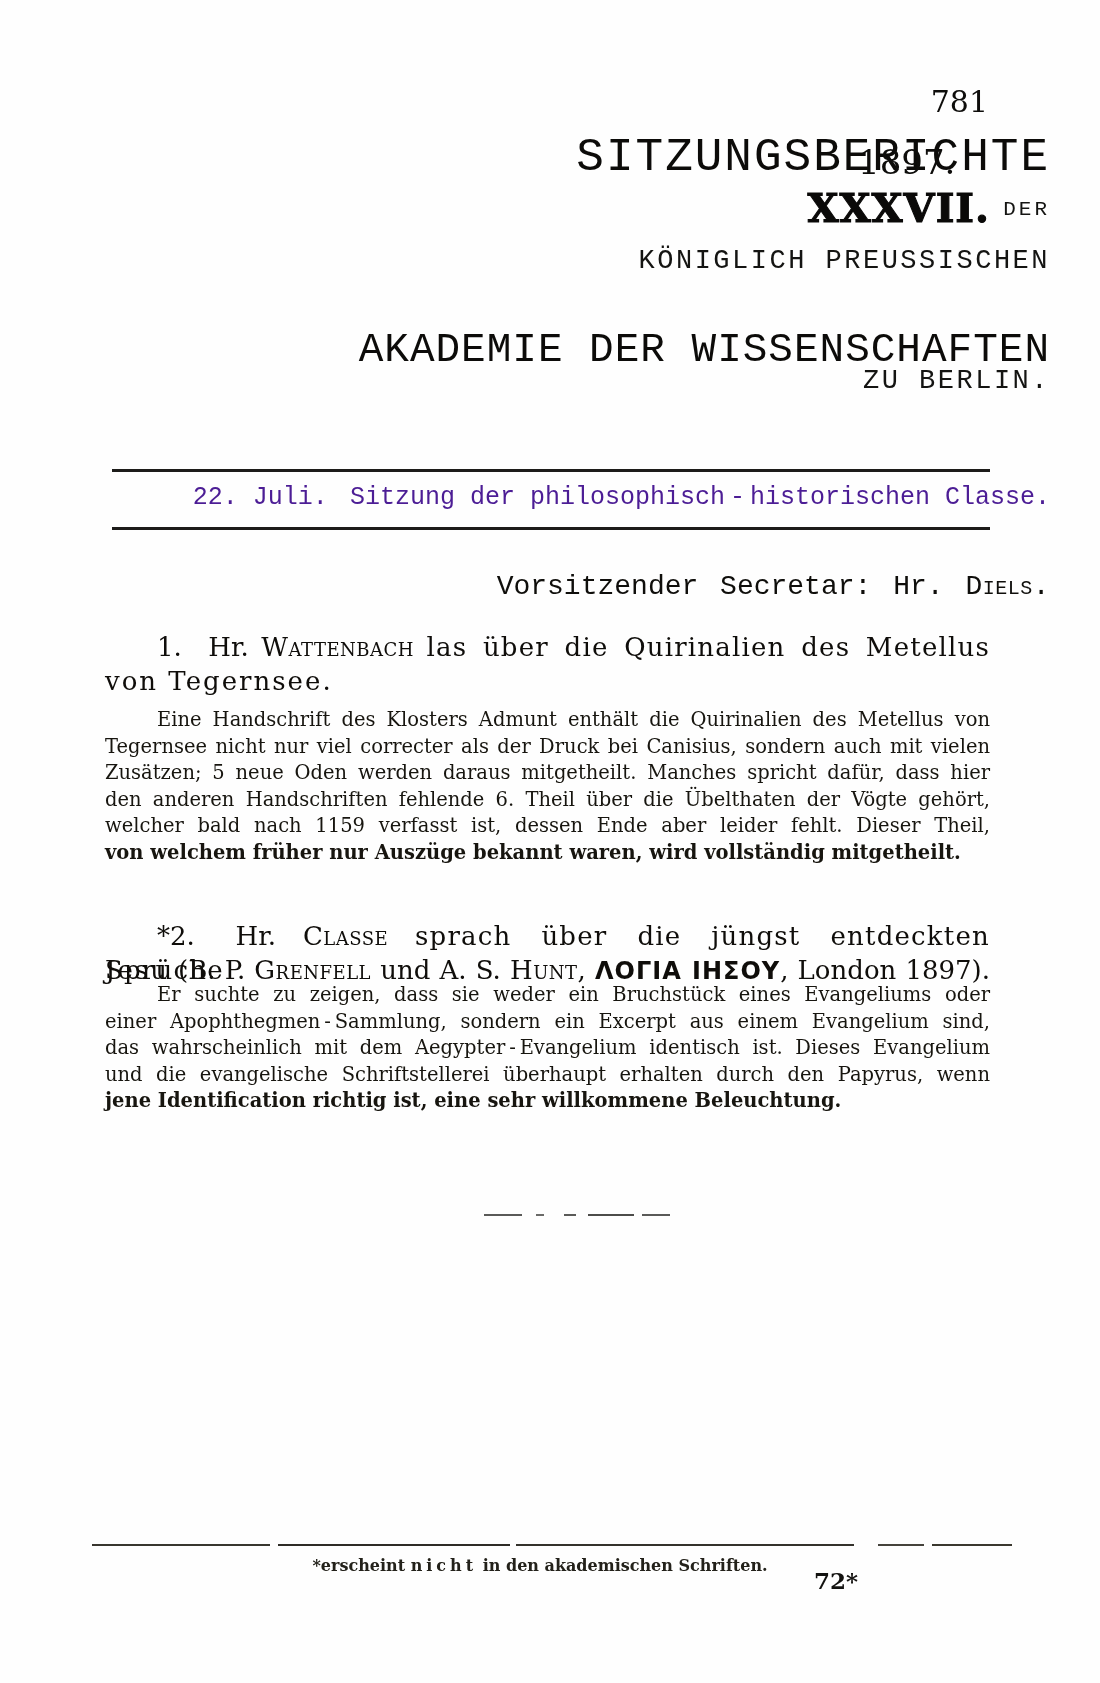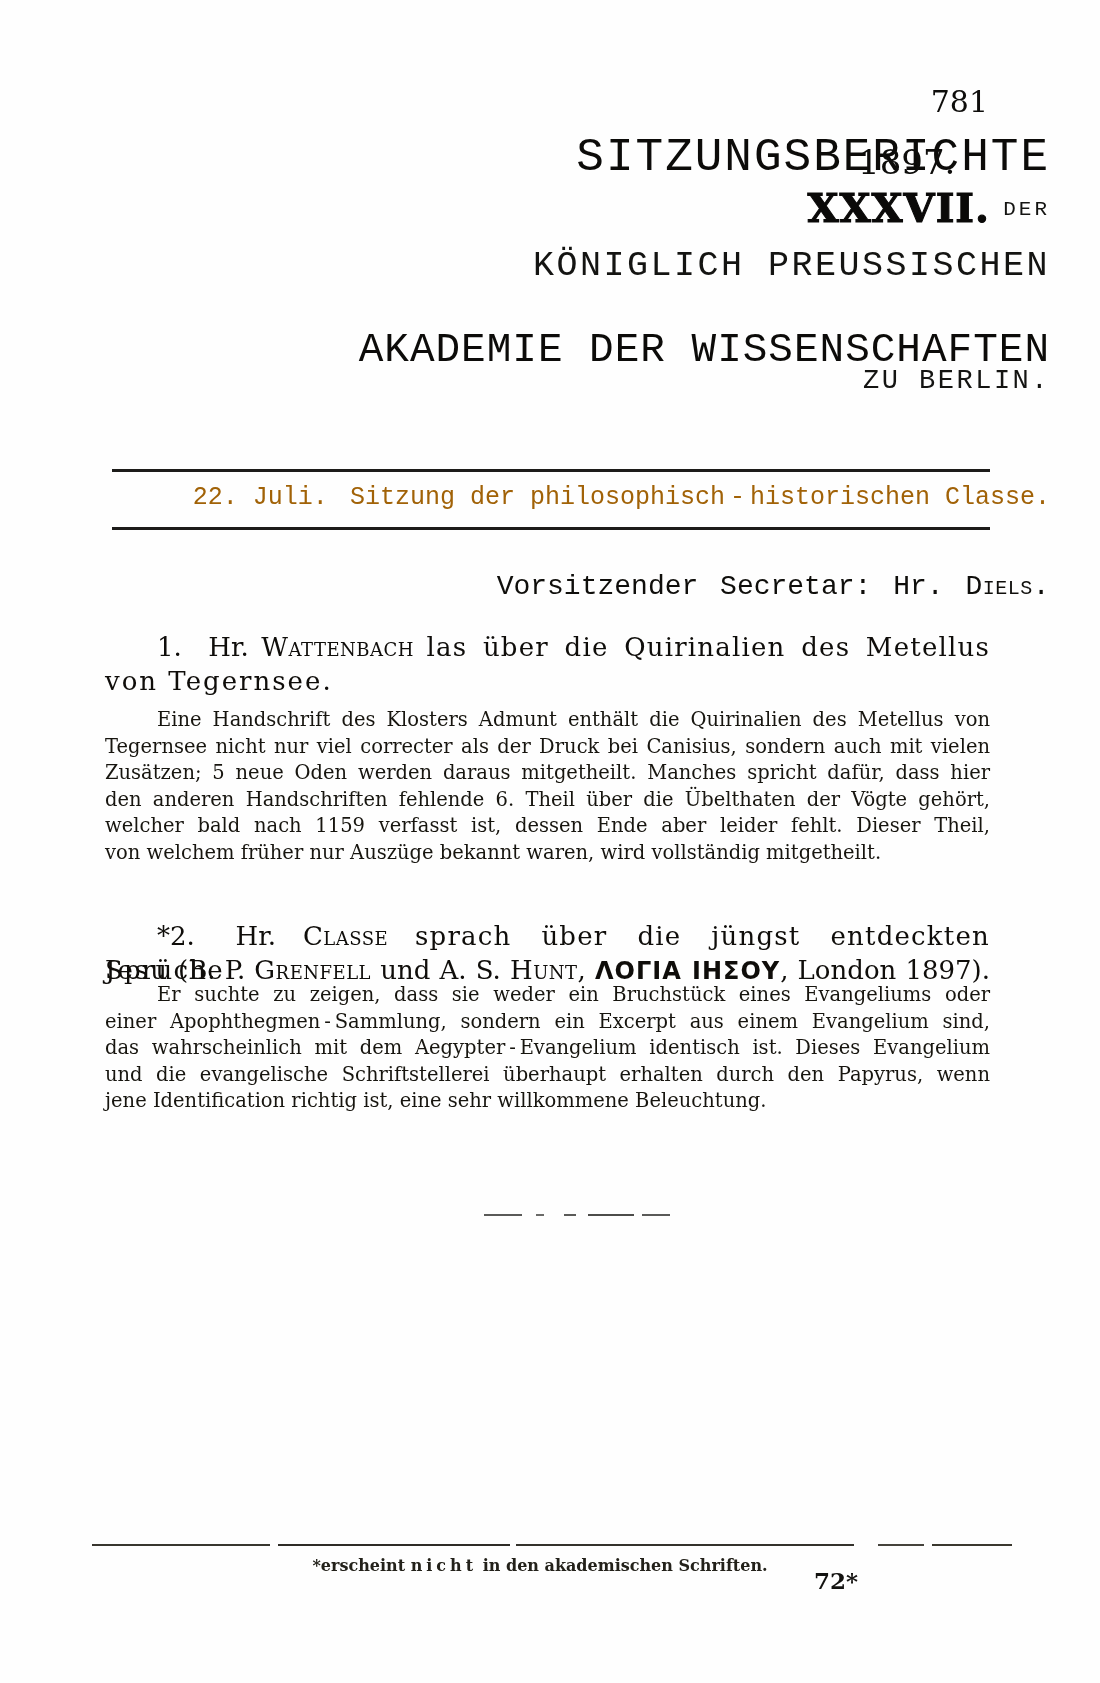--- a/index.html
+++ b/index.html
@@ -9,37 +9,37 @@
     margin:0 auto;
     background:#fefefe;
     color:#141412;
     font-family:"DejaVu Serif","Liberation Serif",serif;
     overflow:hidden;
   }
   .abs{position:absolute;}
   .centerband{position:absolute;left:0;width:1050px;text-align:right;font-family:Liberation Mono, monospace;}
   .col{position:absolute;left:105px;width:885px;}
   .jline{text-align:justify;text-align-last:justify;white-space:normal;}
-  .lastline{text-align:left;text-align-last:left;}
+  .lastline{text-align:left;text-align-last:left;font-weight:bold;}
   .pline{font-size:19.5px;line-height:26.5px;height:26.5px;color:#17150f;}
   .hline{font-size:26px;line-height:34px;color:#0f0d0a;}
   .sc{font-variant:small-caps;letter-spacing:.5px;}
   .sp1{letter-spacing:1.2px;word-spacing:2px;}
   .sp2{letter-spacing:2px;}
   .rule{position:absolute;height:2.5px;background:#1d1c1a;}
   .top-pagenum{right:112px;top:84px;font-size:30px;color:#0e0d0b;}
   .series-title{top:132px;font-size:46px;letter-spacing:2px;color:#0c0b09;}
   .year{left:858px;top:142px;font-size:34px;color:#0e0d0b;}
   .der{top:198px;font-size:21px;letter-spacing:3px;}
   .issue{right:110px;top:184px;font-size:40px;font-weight:bold;
          letter-spacing:1px;-webkit-text-stroke:1.1px #0a0908;color:#0a0908;}
-  .org1{top:246px;font-size:35px;letter-spacing:2.5px;}
+  .org1{top:246px;font-size:27px;letter-spacing:2.5px;}
   .org2{top:294px;font-size:41px;letter-spacing:1px;color:#0c0b09;margin-top:33px;}
   .org3{top:366px;font-size:27px;letter-spacing:2.5px;}
-  .session{top:483px;font-size:25px;color:#a16207;}
+  .session{top:483px;font-size:25px;color:#4c1d95;}
   .session .date{margin-right:22px;}
   .chair{top:571px;font-size:28px;word-spacing:5px;color:#0f0e0b;}
   .h1l1{top:630px;}
   .h1l2{top:664px;}
   .h2l1{top:919px;}
   .h2l2{top:953px;}
   .p1{top:707px;}
   .p2{top:982px;}
   .indent{text-indent:52px;}
   .headnum{margin-right:14px;}

